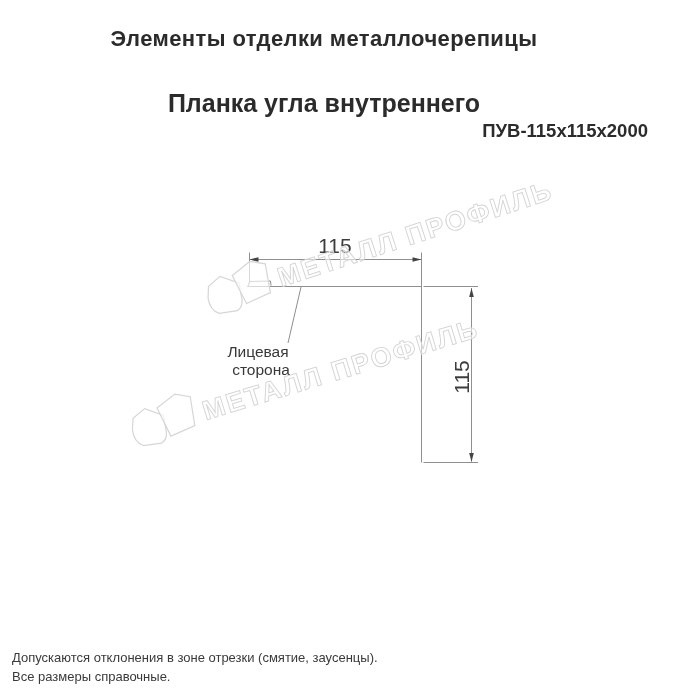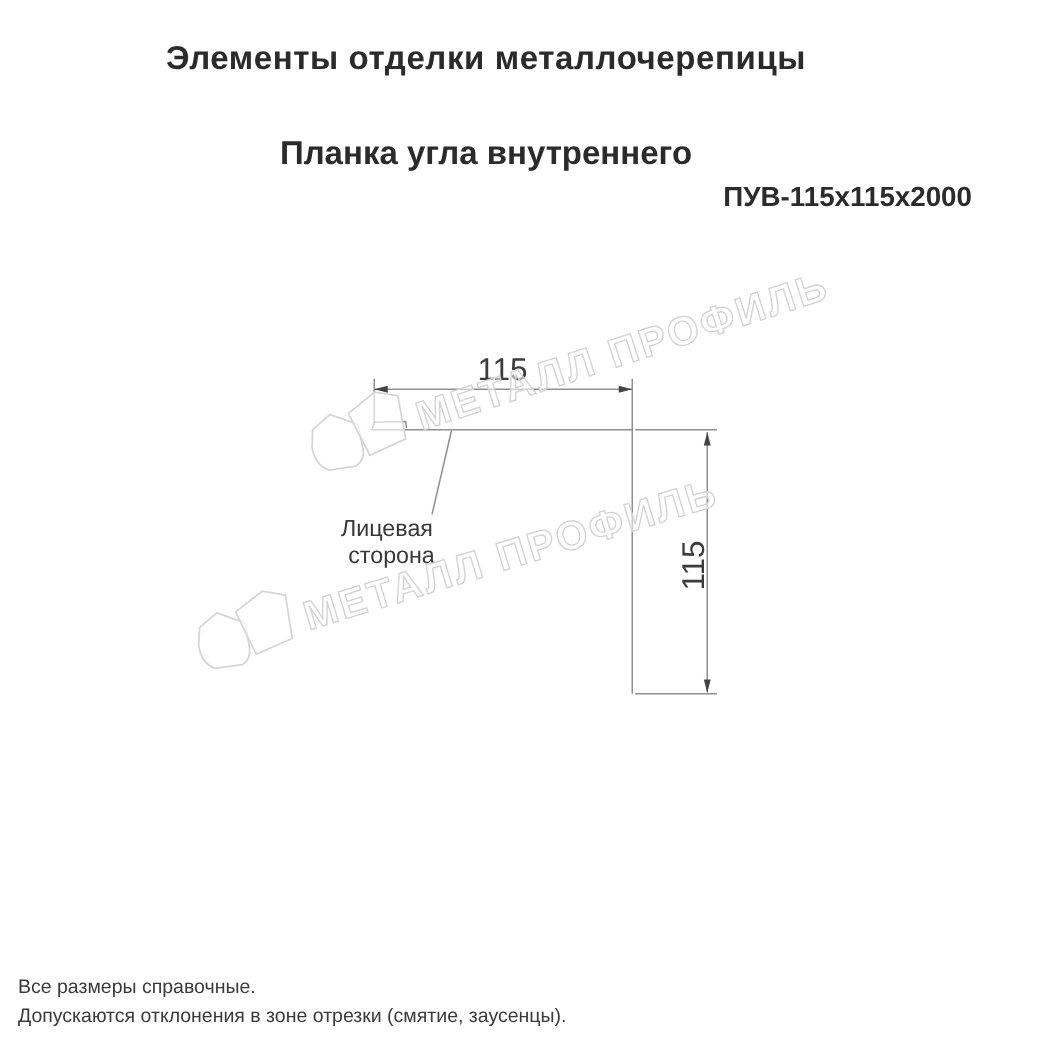--- a/index.html
+++ b/index.html
@@ -6,21 +6,21 @@
   .canvas{
     position:relative;width:648px;height:700px;background:#ffffff;overflow:hidden;
     font-family:"Liberation Sans", sans-serif;color:#2e2e2e;
   }
   .title-main{
     position:absolute;top:26px;left:0;width:100%;text-align:center;
     font-size:22px;font-weight:bold;letter-spacing:.4px;color:#2b2b2b;
   }
   .title-sub{
     position:absolute;top:89px;left:0;width:100%;text-align:center;
-    font-size:22px;font-weight:bold;color:#2b2b2b;
+    font-size:25px;font-weight:bold;color:#2b2b2b;
   }
   .title-code{
     position:absolute;top:120px;left:0;width:100%;text-align:right;
     font-size:18.5px;font-weight:bold;color:#2b2b2b;
   }
   .drawing{position:absolute;left:0;top:0;width:700px;height:700px;}
   .footer{position:absolute;left:12px;top:648px;font-size:13px;line-height:19px;color:#3a3a3a;}
   
   .t-dim{font-size:21px;fill:#3c3c3c;}
   .t-label{font-size:15.5px;fill:#383838;}
@@ -81,17 +81,17 @@
 
     <g transform="translate(136,452) rotate(-17)">
       <path class="wm-ico" d="M3,-22 Q1,-10 9,-4 L27,-1 Q34,-3 35,-11 L37,-27 L21,-39 L7,-33 Z"></path>
       <path class="wm-ico" d="M33,-36 L54,-44 L68,-37 L64,-8 L38,-5 L35,-23 Z"></path>
       <text class="wm-txt" x="76" y="-10">МЕТАЛЛ ПРОФИЛЬ</text>
     </g>
 
   </svg>
 
   <div class="footer">
+    <div>Допускаются отклонения в зоне отрезки (смятие, заусенцы).</div>
     <div>Все размеры справочные.</div>
-    <div>Допускаются отклонения в зоне отрезки (смятие, заусенцы).</div>
   </div>
 
 </div>
 
 </body></html>

